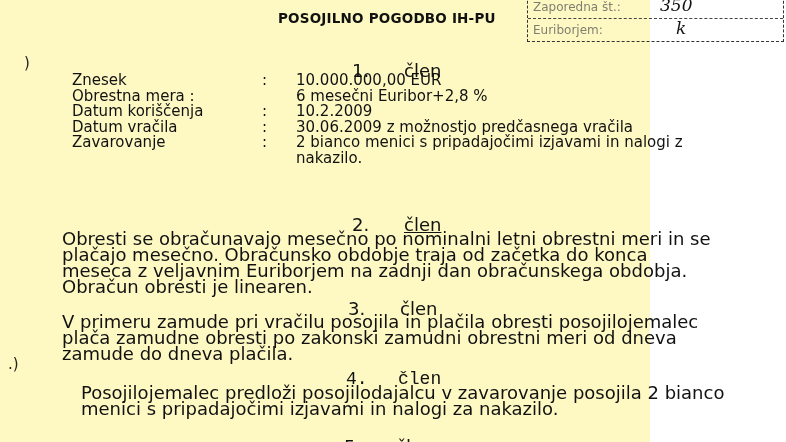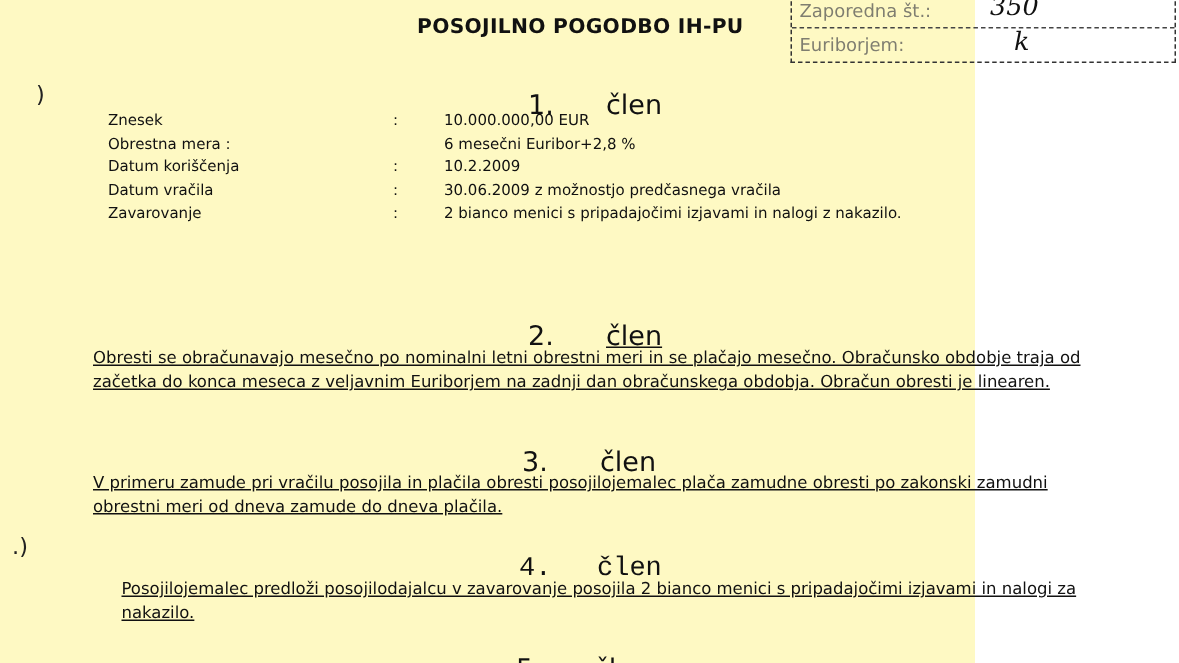--- a/index.html
+++ b/index.html
@@ -64,34 +64,33 @@
   }
   .clen {
     position: absolute;
     font-size: 18px;
   }
   .clen .num { display: inline-block; width: 52px; }
   .kv {
     position: absolute;
     left: 72px;
     top: 73px;
-    font-size: 10px;
+    font-size: 15px;
     line-height: 15.5px;
   }
   .kv-row { display: flex; }
   .kv-key { width: 190px; }
   .kv-colon { width: 34px; }
   .kv-val { font-weight: normal; width: 440px; }
   .para {
     position: absolute;
     left: 62px;
     width: 660px;
-    font-size: 11px;
+    font-size: 18px;
     line-height: 16px;
-    text-decoration: underline;
   }
 </style>
 </head>
 <body>
 
 <div class="page">
 
   <div class="title">POSOJILNO POGODBO IH-PU</div>
 
   <div class="stamp">

